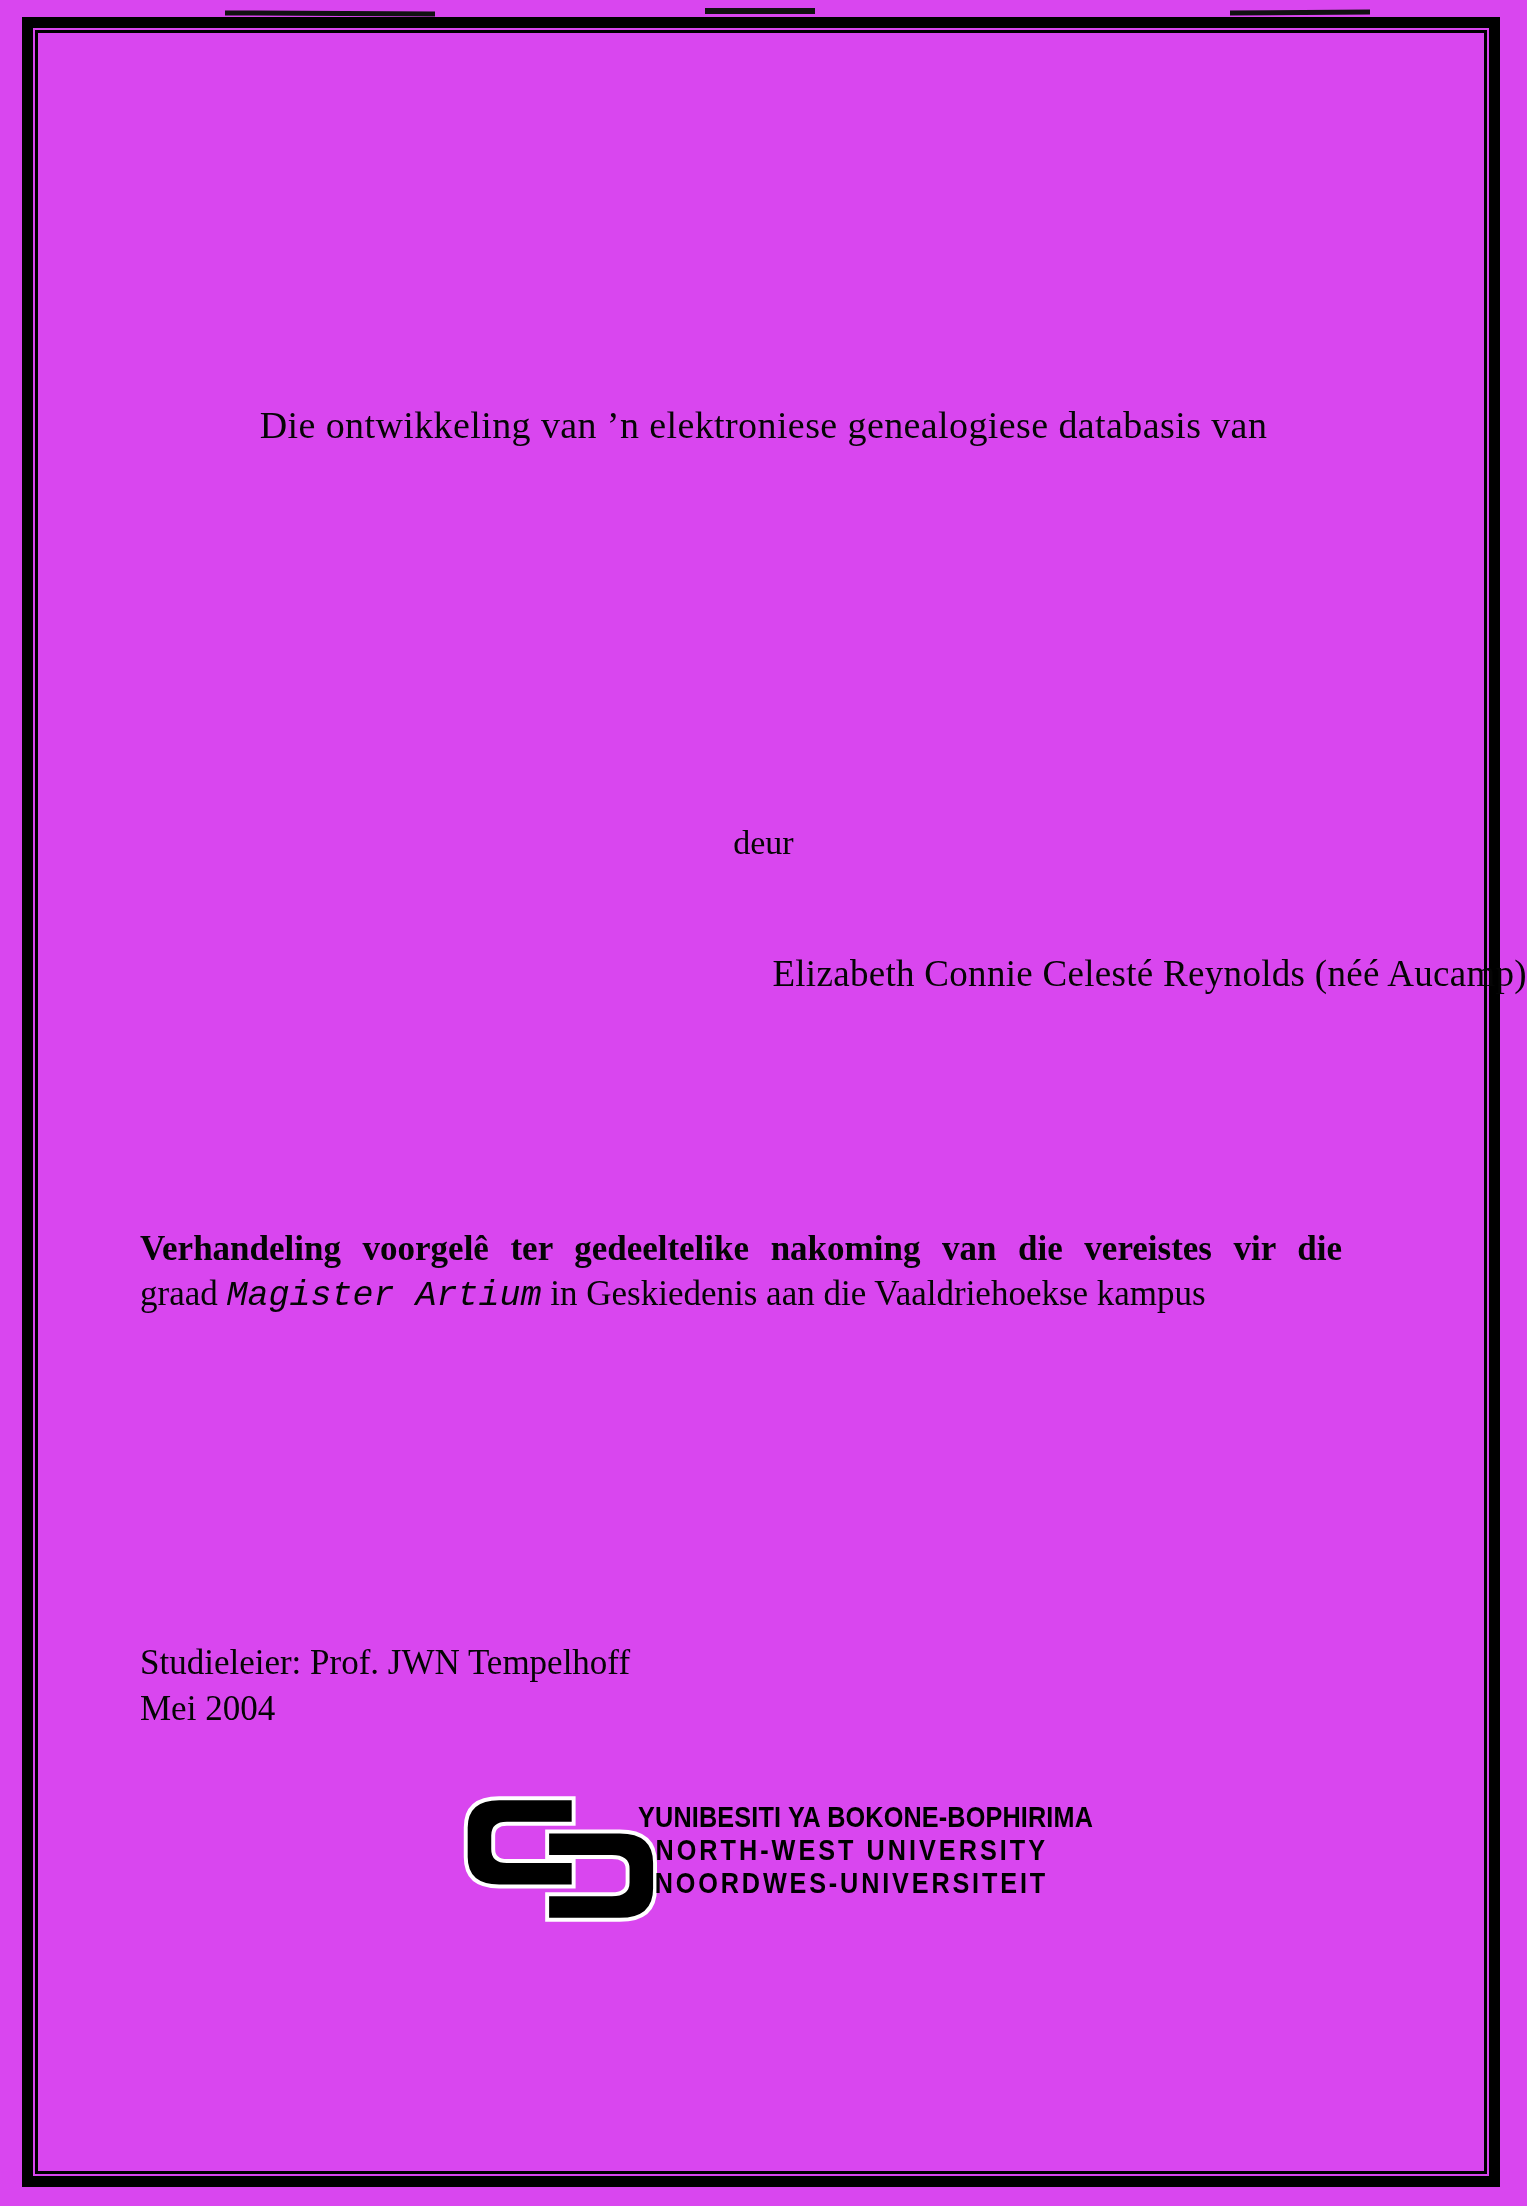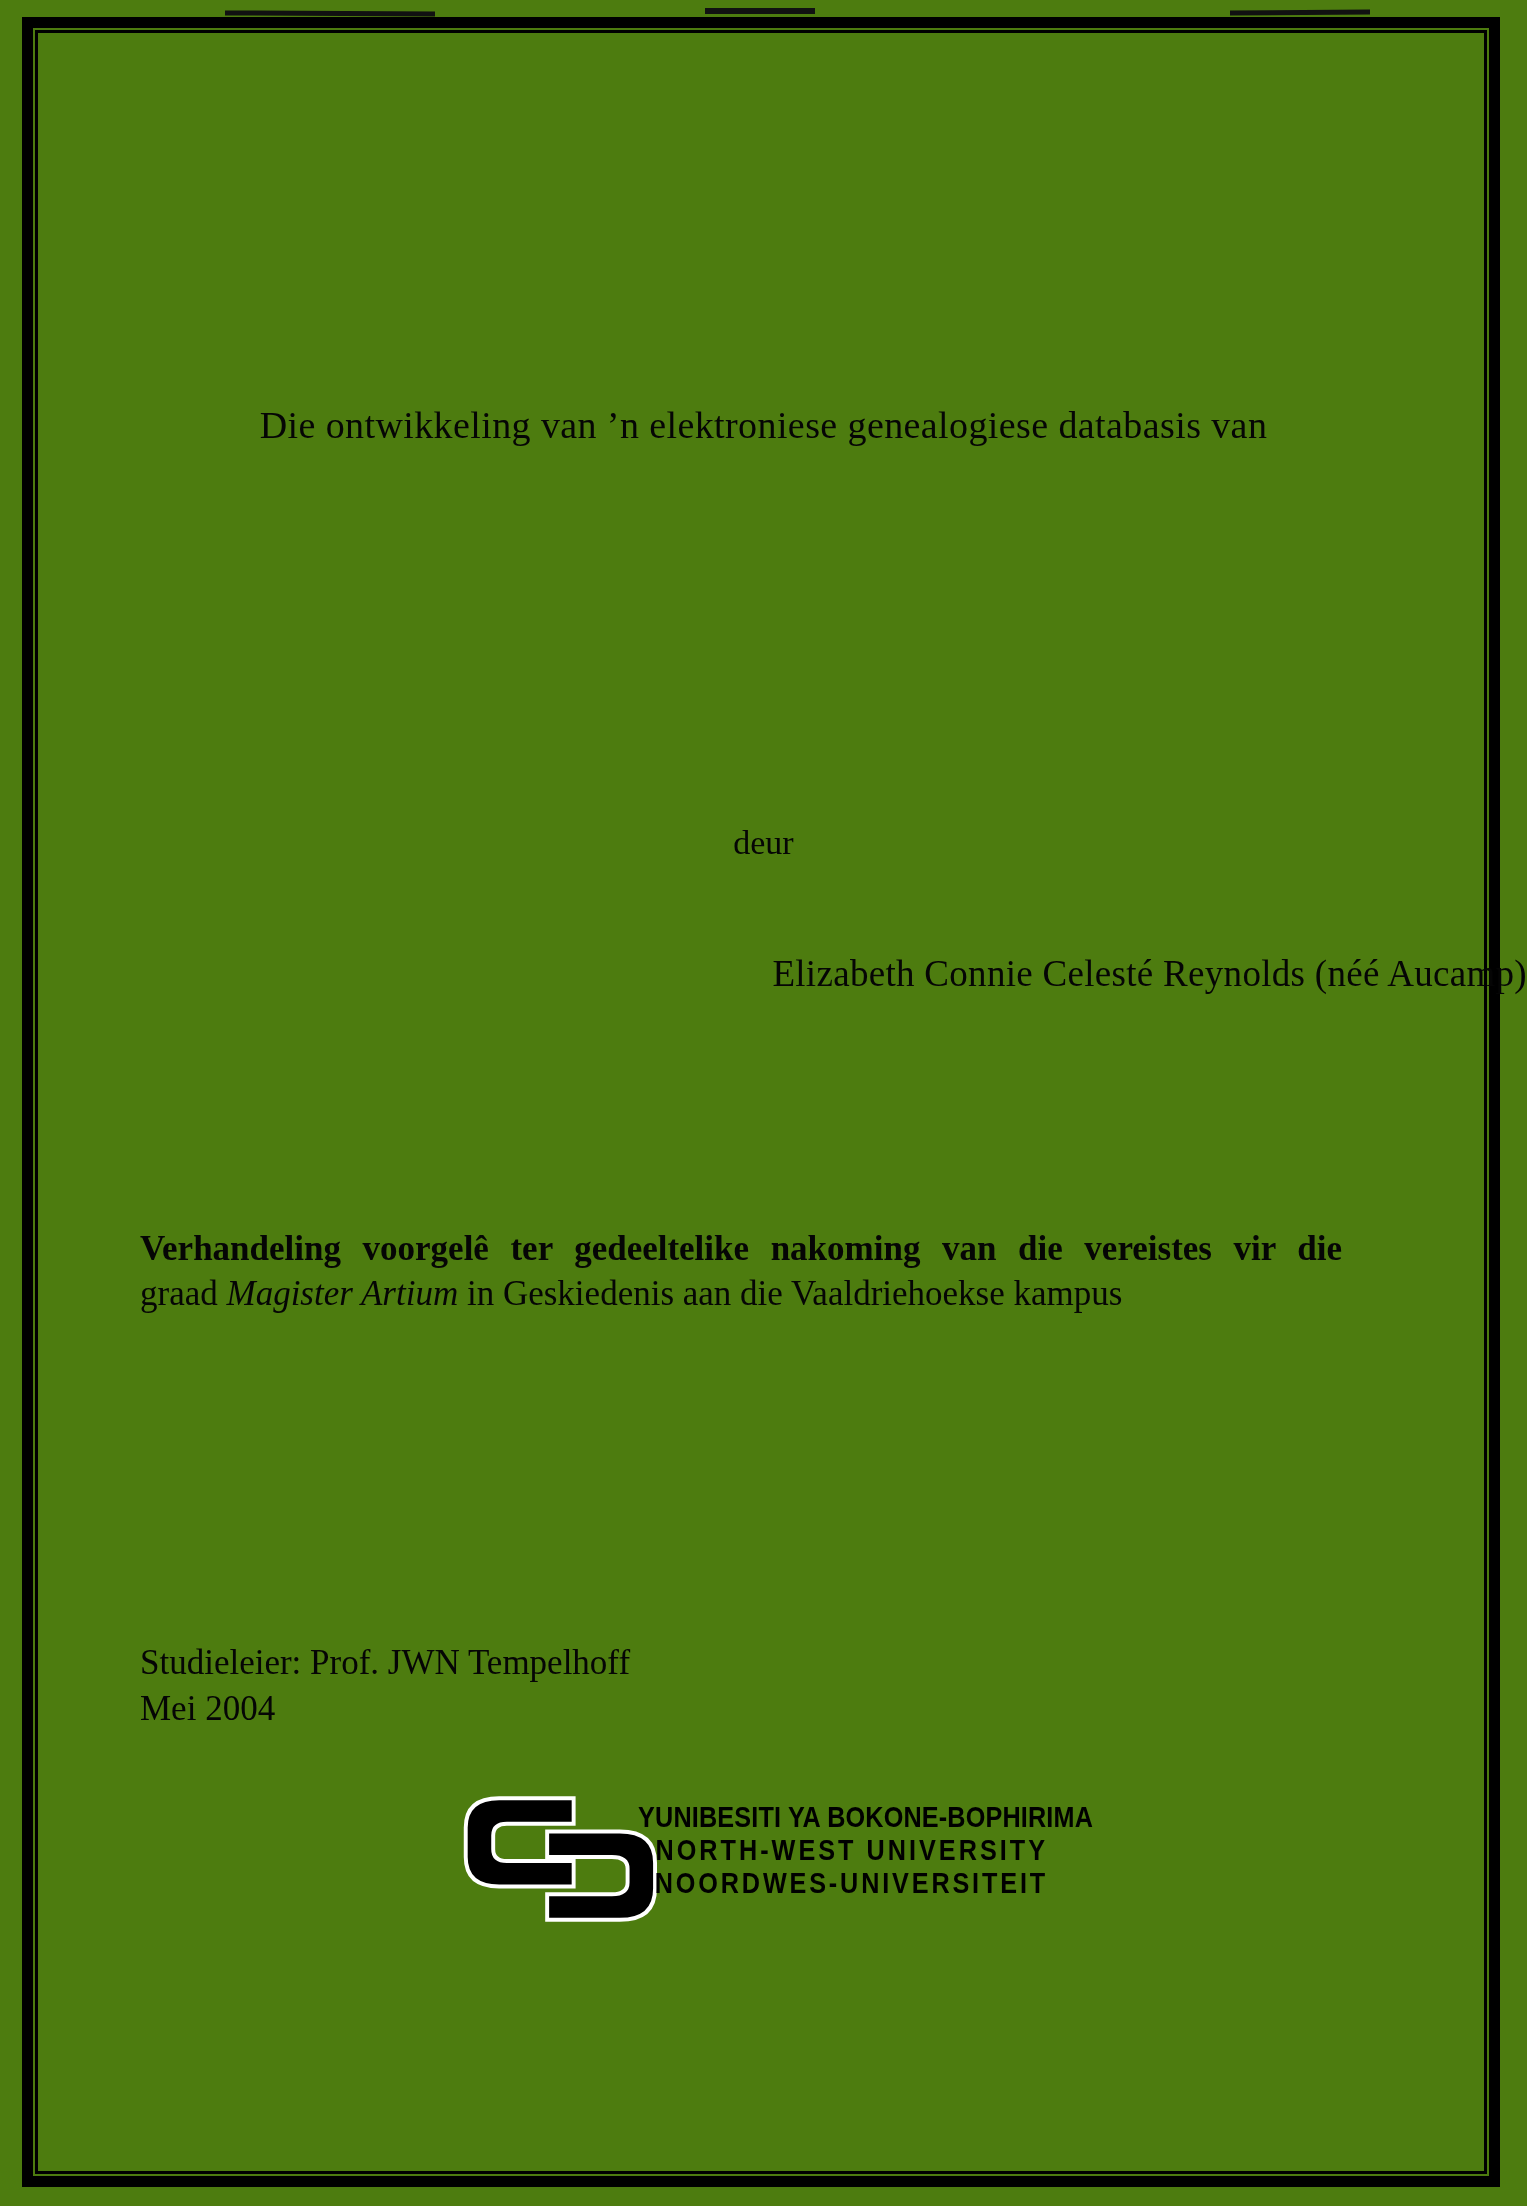--- a/index.html
+++ b/index.html
@@ -1,19 +1,19 @@
 <!DOCTYPE html>
 <html><head>
 <meta charset="utf-8">
 <style>
   html, body { margin: 0; padding: 0; background: #e8e8e8; }
   .page {
     position: relative;
     width: 1527px; height: 2206px;
-    background: #4d7c0f;
+    background: #d946ef;
     overflow: hidden;
     font-family: "Liberation Serif", "DejaVu Serif", serif;
     color: #050505;
   }
   
   .frame-outer {
     position: absolute;
     left: 22px; top: 17px;
     width: 1456px; height: 2148px;
     border: 11px solid #000;
@@ -56,21 +56,21 @@
     left: 140px; top: 1226px;
     width: 1202px;
     font-size: 35px;
     line-height: 45px;
   }
   .statement .justified {
     text-align: justify;
     text-align-last: justify;
     font-weight: bold;
   }
-  .statement .it { font-style: italic; }
+  .statement .it { font-style: italic; font-family: Liberation Mono, monospace; }
   .supervisor-block {
     position: absolute;
     left: 140px; top: 1640px;
     font-size: 35px;
     line-height: 46px;
     font-family: Liberation Serif, serif;
   }
   .logo-mark {
     position: absolute;
     left: 452px; top: 1795px;

